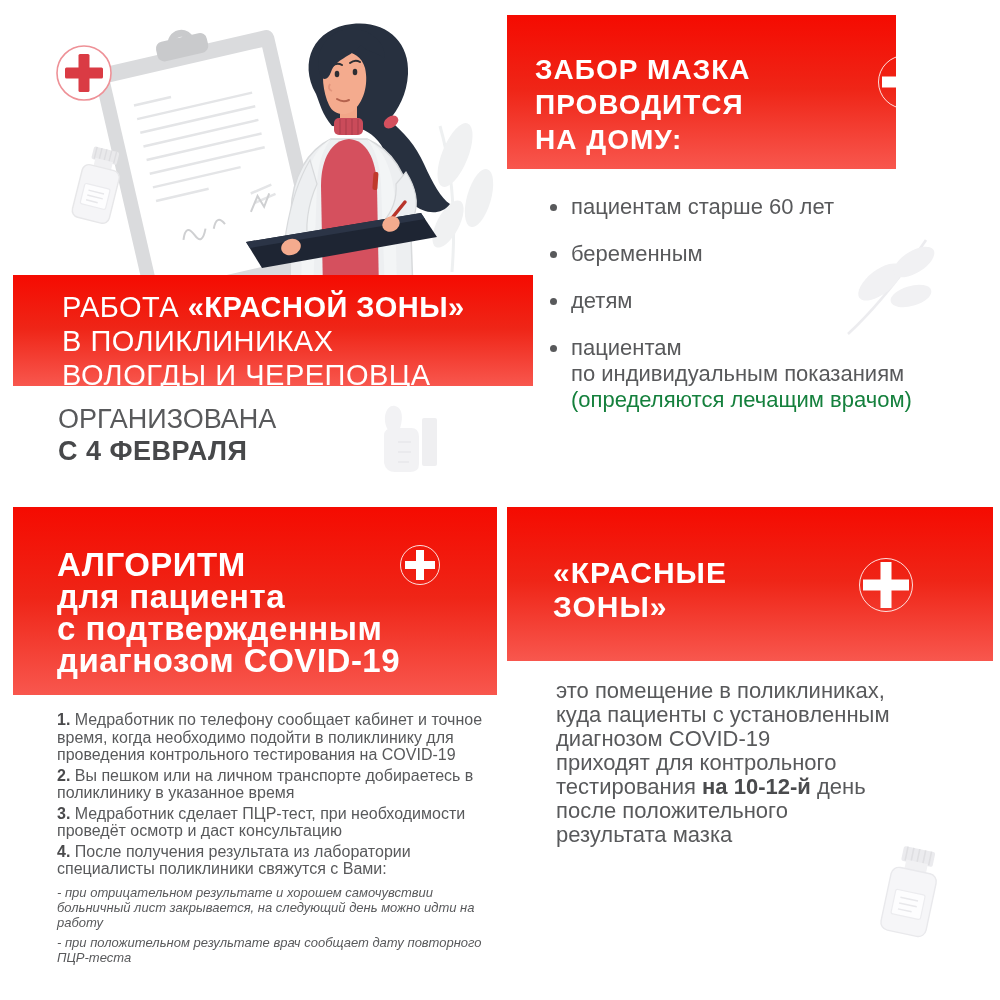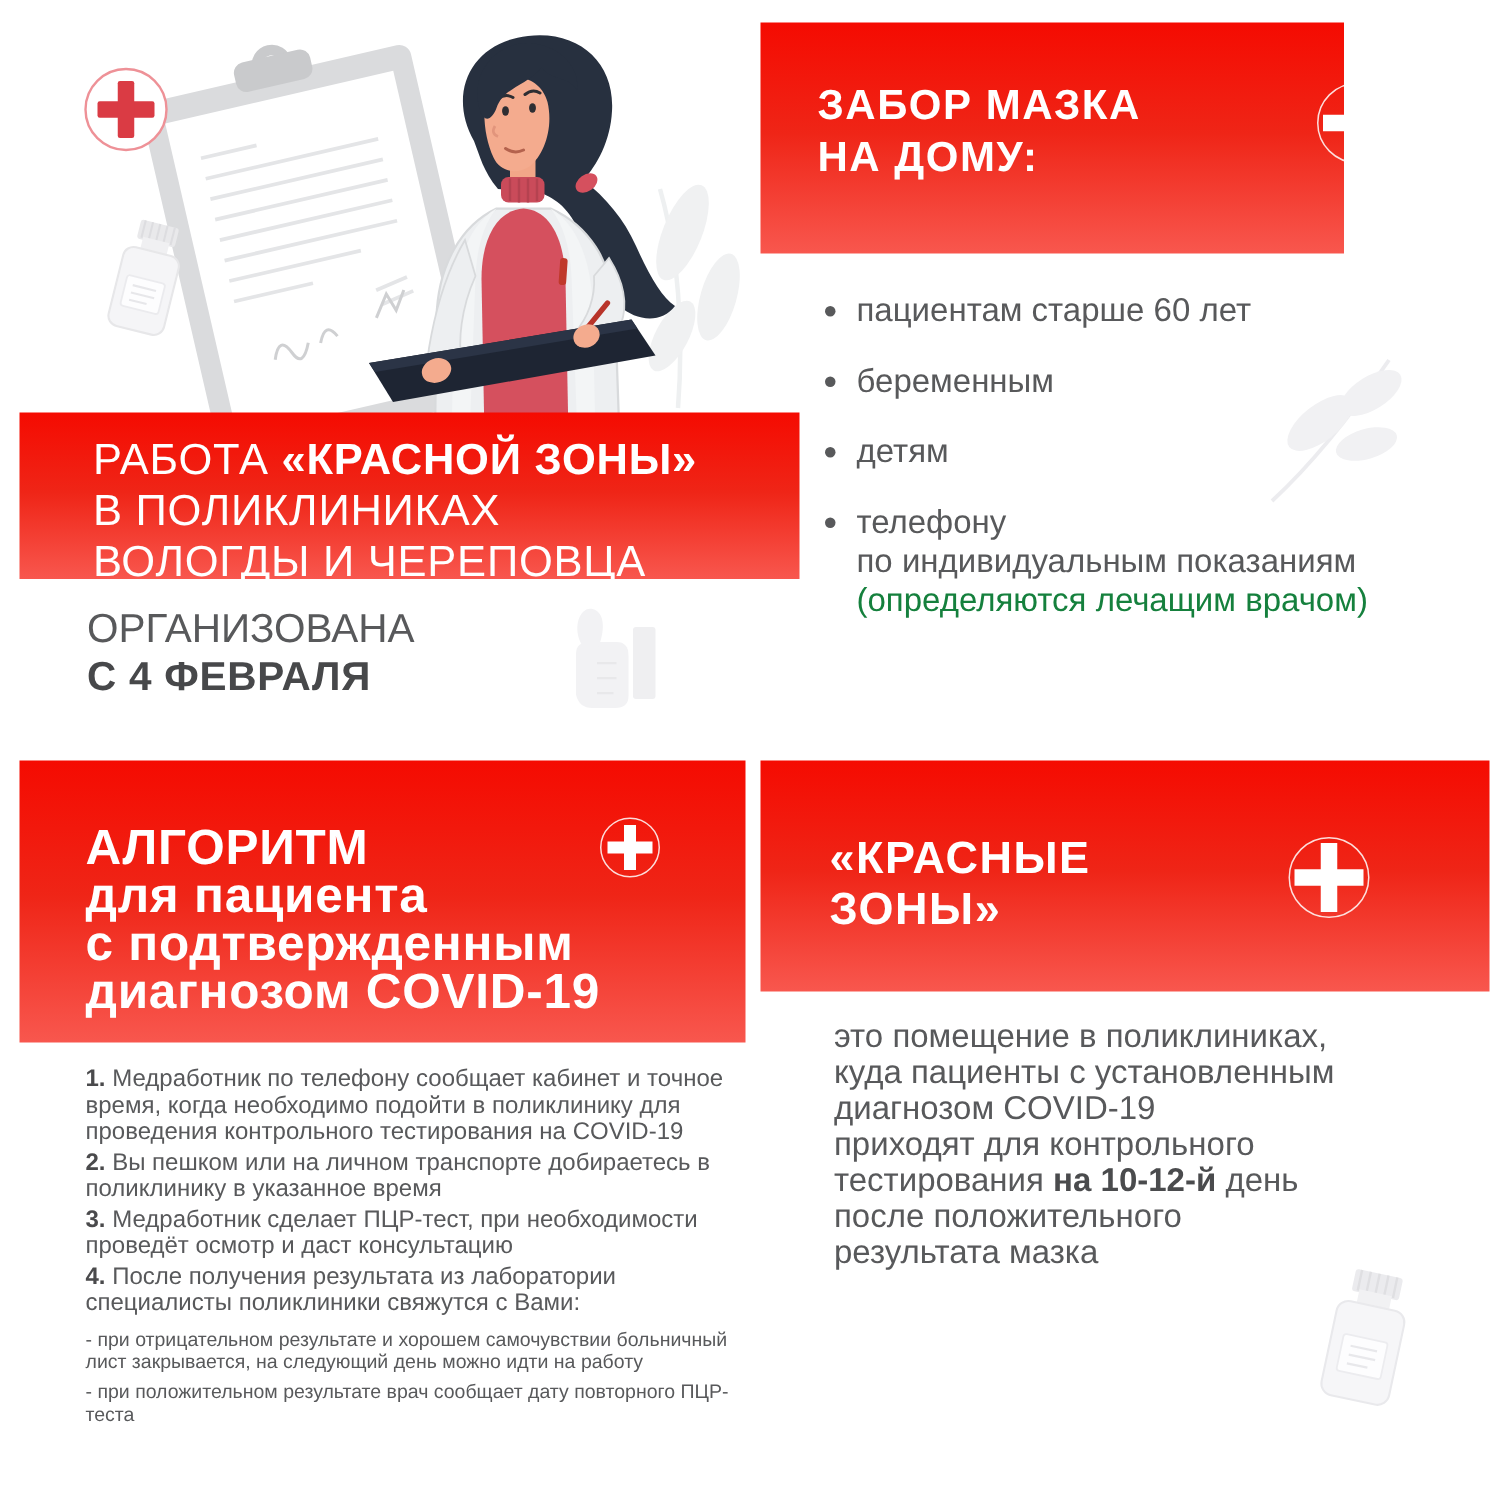--- a/index.html
+++ b/index.html
@@ -13,21 +13,21 @@
 
   
   .red-box{
     position:absolute;
     background:linear-gradient(180deg,#f50b01 0%,#ef2517 48%,#f8574e 100%);
     color:#ffffff;font-weight:700;
   }
   .tl-banner{left:13px;top:275px;width:520px;height:111px;padding:15px 10px 0 49px;
     font-size:29px;line-height:34px;letter-spacing:.5px;z-index:3;}
   .tl-banner .reg{font-weight:400;}
-  .tr-header{left:507px;top:15px;width:389px;height:154px;padding:37px 10px 0 38px;
+  .tr-header{left:507px;top:15px;width:389px;height:154px;padding:37px 10px 0 28px;
     font-size:28px;line-height:35px;letter-spacing:1px;}
   .bl-header{left:13px;top:507px;width:484px;height:188px;padding:42px 10px 12px 44px;
     font-size:33px;line-height:32px;letter-spacing:.5px;}
   .br-header{left:507px;top:507px;width:486px;height:154px;padding:49px 10px 0 46px;
     font-size:30px;line-height:34px;letter-spacing:1px;}
 
   
   .cross-badge{position:absolute;border-radius:50%;border:1.6px solid rgba(255,255,255,.85);z-index:4;}
   .cross-badge::before,.cross-badge::after{content:"";position:absolute;left:50%;top:50%;
     transform:translate(-50%,-50%);background:#ffffff;}
@@ -49,21 +49,21 @@
   .tr-bullets{left:550px;top:194px;width:430px;list-style:none;margin:0;padding:0;}
   .tr-bullets li{display:flex;margin:0 0 21px 0;color:#58595b;font-size:22px;line-height:26px;}
   .tr-bullets .dot{flex:none;width:7px;height:7px;border-radius:50%;background:#58595b;margin:10px 14px 0 0;}
   .tr-bullets .note{color:#15803d;}
 
   
   .bl-steps{left:57px;top:711px;width:440px;color:#58595b;font-size:16px;line-height:17.5px;}
   .bl-steps p{margin:0 0 3px 0;}
   .bl-steps .num{font-weight:700;color:#4a4a4c;}
   .bl-subnotes{margin-top:7px;font-size:13px;line-height:15px;}
-  .bl-subnotes p{margin:0 0 5px 0;}
+  .bl-subnotes p{margin:0 0 5px 0;font-style:italic;}
 
   
   .br-body{left:556px;top:679px;width:430px;color:#58595b;font-size:22px;line-height:24px;}
   .br-body b{color:#4a4b4d;}
 
   svg{display:block;}
   .tl-illustration{left:0;top:0;z-index:1;}
   .thumbs{left:374px;top:398px;}
   .tr-leaf{left:838px;top:226px;}
   .br-pill{left:864px;top:842px;}
@@ -167,20 +167,21 @@
     <rect x="48" y="20" width="15" height="48" rx="2" fill="#efeff1"></rect>
     <path d="M10,38 q0,-8 9,-8 h18 q8,0 8,9 v27 q0,8 -9,8 h-15 q-9,0 -11,-9 z" fill="#f2f2f4"></path>
     <path d="M14,32 C7,20 13,6 21,8 C30,10 29,24 25,33 Z" fill="#f2f2f4"></path>
     <path d="M24,44 h13 M24,54 h13 M24,64 h11" stroke="#e8e8ea" stroke-width="1.5"></path>
   </svg>
 </div>
 
 <div>
   <div class="red-box tr-header">
     <div>ЗАБОР МАЗКА</div>
+    <div>ПРОВОДИТСЯ</div>
     <div>НА ДОМУ:</div>
   </div>
   <div class="cross-badge big badge-tr"></div>
 
   <svg class="abs tr-leaf" width="110" height="112" viewBox="0 0 110 112">
     <path d="M10,108 C36,84 62,52 88,14" stroke="#ececef" stroke-width="2.6" fill="none"></path>
     <ellipse cx="42" cy="56" rx="26" ry="12" transform="rotate(-38 42 56)" fill="#f1f1f3"></ellipse>
     <ellipse cx="76" cy="36" rx="23" ry="11" transform="rotate(-32 76 36)" fill="#f1f1f3"></ellipse>
     <ellipse cx="73" cy="70" rx="21" ry="10" transform="rotate(-16 73 70)" fill="#f1f1f3"></ellipse>
   </svg>
@@ -194,21 +195,21 @@
       <span class="dot"></span>
       <span>беременным</span>
     </li>
     <li>
       <span class="dot"></span>
       <span>детям</span>
     </li>
     <li>
       <span class="dot"></span>
       <span>
-        <div>телефону</div>
+        <div>пациентам</div>
         <div>по индивидуальным показаниям</div>
         <div class="note">(определяются лечащим врачом)</div>
       </span>
     </li>
   </ul>
 </div>
 
 <div>
   <div class="red-box bl-header">
     <div>АЛГОРИТМ</div>

